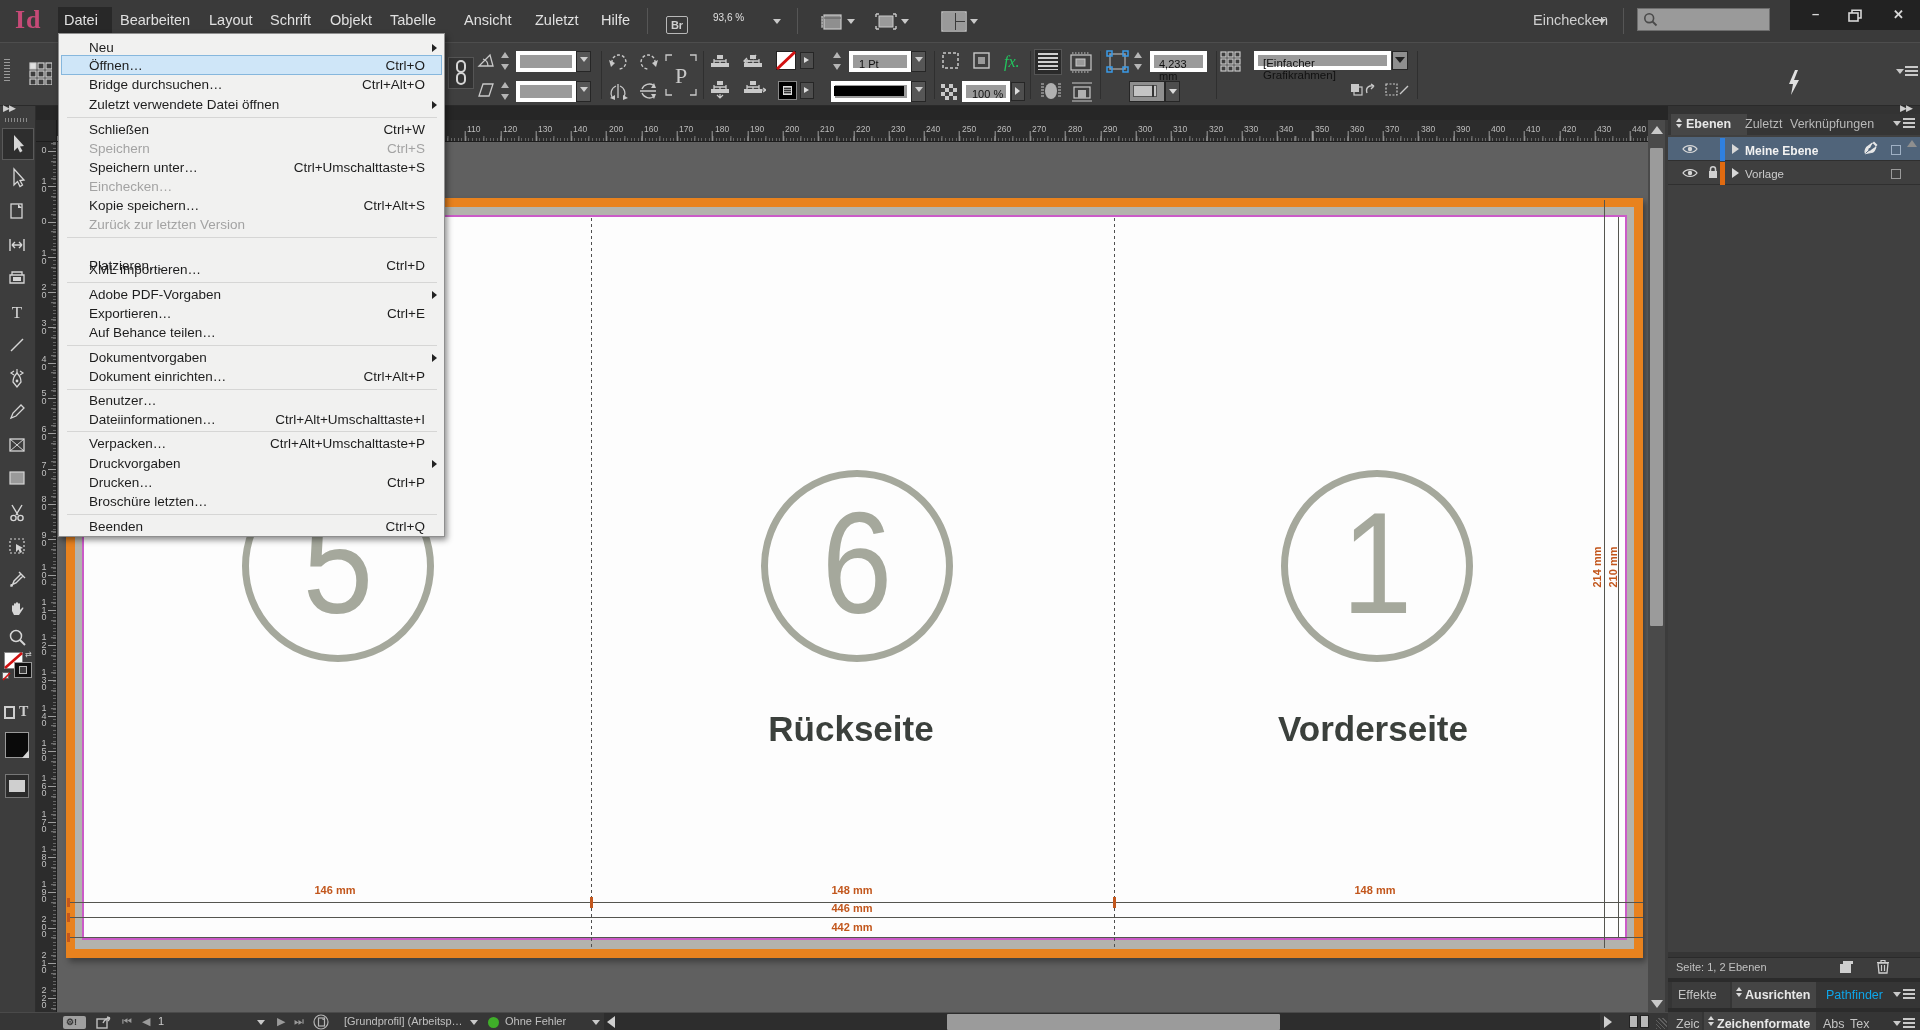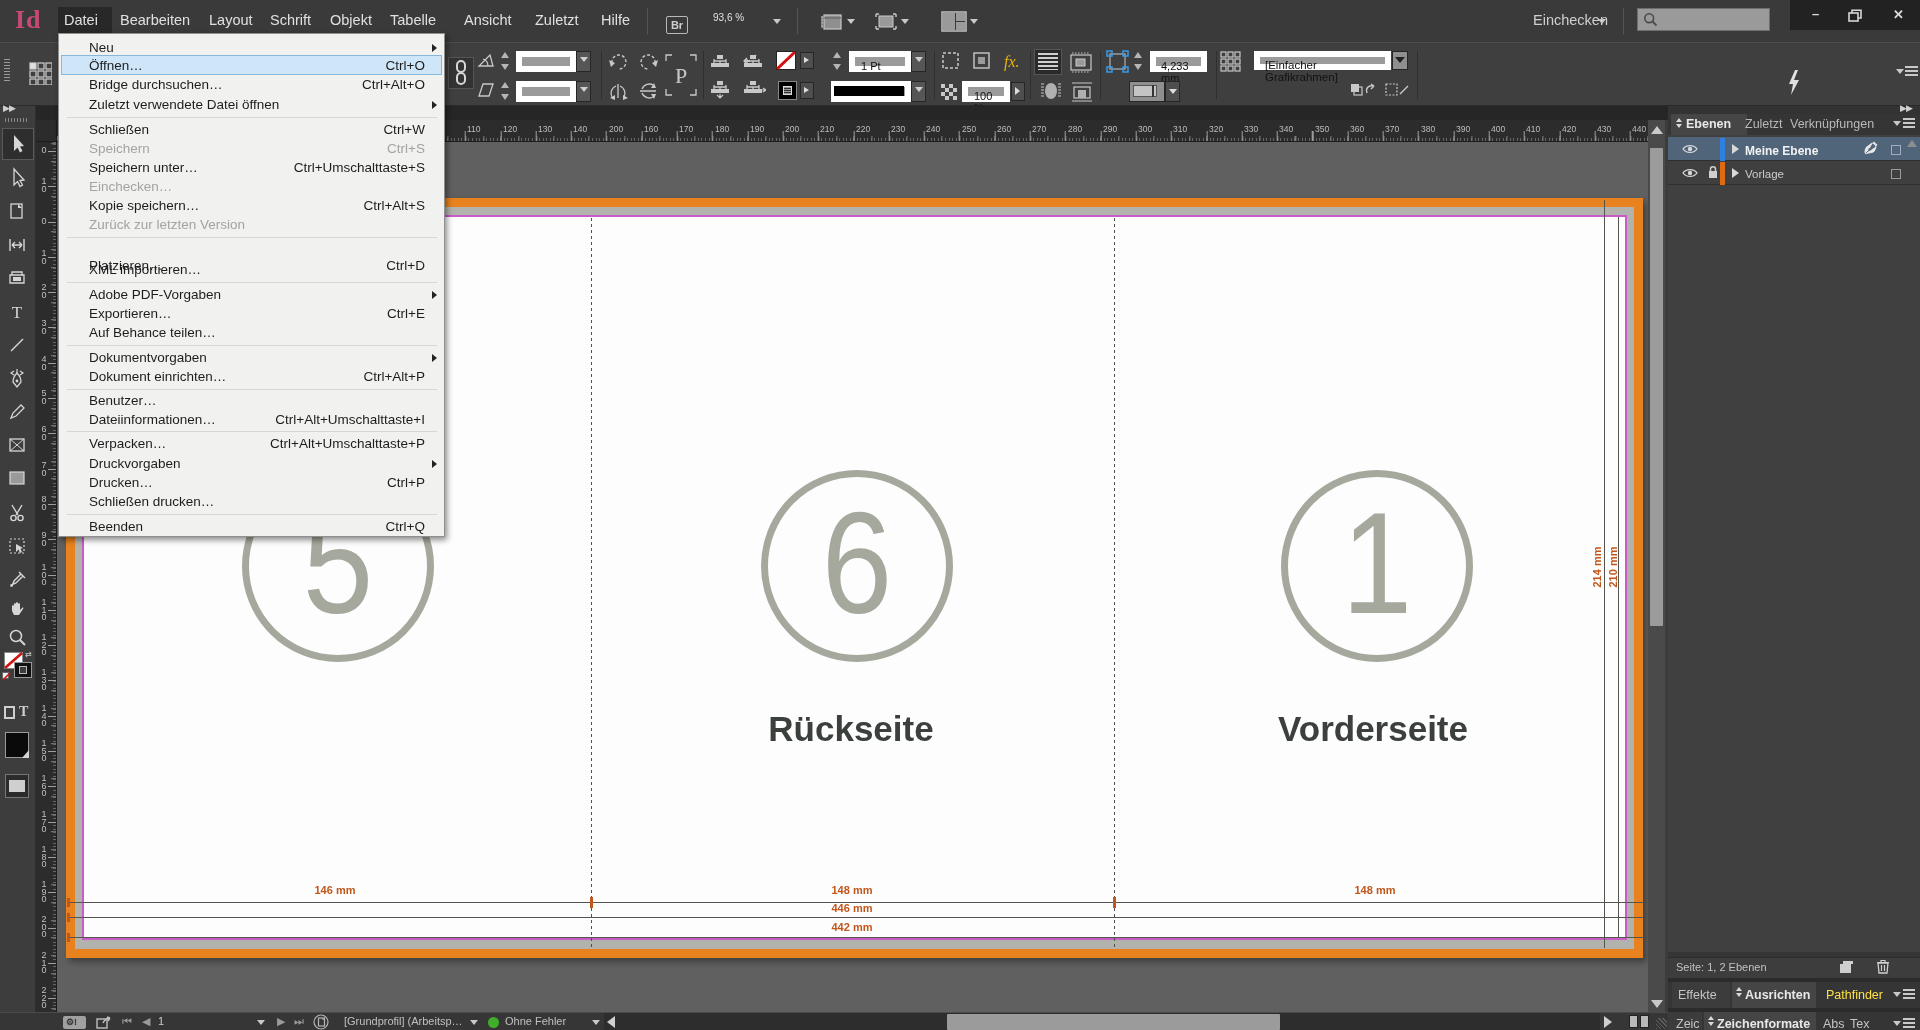--- a/index.html
+++ b/index.html
@@ -14,21 +14,21 @@
 .vsep{position:absolute;width:1px;background:#565656}
 #brbadge{left:666px;top:16px;width:22px;height:18px;border:1px solid #b8b8b8;border-radius:2px;color:#cfcfcf;font-size:11px;font-weight:bold;text-align:center;line-height:16px}
 .dd{position:absolute;width:0;height:0;border-left:4px solid transparent;border-right:4px solid transparent;border-top:5px solid #c9c9c9}
 
 #winbtns{left:1790px;top:0;width:130px;height:30px;background:#222}
 .winglyph{position:absolute;color:#d8d8d8;font-size:13px;font-weight:bold}
 
 #searchbox{left:1637px;top:8px;width:133px;height:23px;background:#9a9a9a;border:1px solid #6e6e6e}
 
 #toolbar{left:0;top:42px;width:1920px;height:64px;background:#3f3f3f;border-top:1px solid #4d4d4d;border-bottom:1px solid #2a2a2a}
-.tbox{position:absolute;background:#9a9a9a;border:6px solid #ffffff}
+.tbox{position:absolute;background:#9a9a9a;border:4px solid #ffffff}
 .tboxd{position:absolute;background:#8f8f8f;border:1px solid #262626}
 .ddbtn{position:absolute;background:#565656;border:1px solid #262626}
 .ddbtn:after{content:"";position:absolute;left:3px;top:5px;width:0;height:0;border-left:4px solid transparent;border-right:4px solid transparent;border-top:5px solid #cfcfcf}
 .spin{position:absolute;width:13px;height:22px}
 .spin:before{content:"";position:absolute;left:2px;top:2px;border-left:4px solid transparent;border-right:4px solid transparent;border-bottom:6px solid #b5b5b5}
 .spin:after{content:"";position:absolute;left:2px;bottom:2px;border-left:4px solid transparent;border-right:4px solid transparent;border-top:6px solid #b5b5b5}
 
 #tools{left:0;top:106px;width:36px;height:906px;background:#3d3d3d;border-right:1px solid #2e2e2e}
 svg{display:block}
 
@@ -226,21 +226,21 @@
         <rect x="5" y="13" width="4" height="4" fill="#c9c9c9"></rect>
         <rect x="13" y="13" width="4" height="4" fill="#c9c9c9"></rect>
       </svg>
 <div class="tbox" style="left:962px;top:38px;width:48px;height:21px;font-size:11px;color:#111;padding:3px 0 0 6px">100 %</div>
 <div class="abs" style="left:1011px;top:39px;width:14px;height:19px;background:#4e4e4e;border:1px solid #262626"></div>
 <div class="abs" style="left:1015px;top:44px;width:0;height:0;border-top:4px solid transparent;border-bottom:4px solid transparent;border-left:5px solid #ddd"></div>
 <svg class="abs" style="left:972px;top:8px" width="20" height="20" viewBox="0 0 20 20">
         <rect x="2" y="2" width="15" height="15" fill="none" stroke="#c9c9c9" stroke-width="1.4"></rect>
         <rect x="6" y="6" width="7" height="7" fill="#9a9a9a"></rect>
       </svg>
-<div class="abs" style="left:1004px;top:10px;color:#eab308;font-size:16px;font-style:italic;font-family:'Liberation Serif',serif">fx.</div>
+<div class="abs" style="left:1004px;top:10px;color:#22c55e;font-size:16px;font-style:italic;font-family:'Liberation Serif',serif">fx.</div>
 <div class="abs" style="left:1034px;top:6px;width:28px;height:26px;background:#2a2a2a;border:1px solid #555"></div>
 <div class="abs" style="left:1038px;top:10px;width:20px;height:17px;background:repeating-linear-gradient(to bottom,#d0d0d0 0 2px,rgba(0,0,0,0) 2px 4px)"></div>
 <svg class="abs" style="left:1069px;top:8px" width="24" height="24" viewBox="0 0 24 24">
         <rect x="2" y="4" width="20" height="15" fill="none" stroke="#c9c9c9" stroke-width="1.2"></rect>
         <rect x="7" y="8" width="9" height="7" fill="#9a9a9a" stroke="#c9c9c9" stroke-width="1"></rect>
         <path d="M3,2 L21,2 M3,21 L21,21" stroke="#c9c9c9" stroke-width="1" stroke-dasharray="1.5,1.5"></path>
       </svg>
 <svg class="abs" style="left:1040px;top:38px" width="22" height="22" viewBox="0 0 22 22">
         <ellipse cx="11" cy="10" rx="6" ry="8" fill="#b0b0b0"></ellipse>
         <path d="M1,3 L4,3 M1,6 L4,6 M1,9 L4,9 M1,12 L4,12 M1,15 L4,15 M18,3 L21,3 M18,6 L21,6 M18,9 L21,9 M18,12 L21,12 M18,15 L21,15" stroke="#c9c9c9" stroke-width="1"></path>
@@ -584,21 +584,21 @@
         <path d="M1,3.5 L13,3.5 M5,3 L5,1.5 L9,1.5 L9,3 M5.5,6 L5.5,12 M8.5,6 L8.5,12" stroke="#cfcfcf" stroke-width="1.2" fill="none"></path>
       </svg>
 <div class="abs" style="left:0;top:872px;width:252px;height:4px;background:#2b2b2b"></div>
 <div class="abs" style="left:0;top:876px;width:252px;height:26px;background:#353535"></div>
 <div class="abs" style="left:4px;top:876px;width:58px;height:26px;background:#3c3c3c"></div>
 <div class="abs" style="left:10px;top:882px;color:#c4c4c4;font-size:12.5px">Effekte</div>
 <div class="abs" style="left:64px;top:876px;width:84px;height:26px;background:#454545"></div>
 <div class="abs" style="left:68px;top:881px;width:0;height:0;border-left:3.5px solid transparent;border-right:3.5px solid transparent;border-bottom:4px solid #d9d9d9"></div>
       <div class="abs" style="left:68px;top:887px;width:0;height:0;border-left:3.5px solid transparent;border-right:3.5px solid transparent;border-top:4px solid #d9d9d9"></div>
 <div class="abs" style="left:77px;top:882px;color:#e8e8e8;font-size:12.5px;font-weight:bold">Ausrichten</div>
-<div class="abs" style="left:158px;top:882px;color:#fde047;font-size:12.5px">Pathfinder</div>
+<div class="abs" style="left:158px;top:882px;color:#0ea5e9;font-size:12.5px">Pathfinder</div>
 <div class="abs" style="left:225px;top:886px;width:0;height:0;border-left:4px solid transparent;border-right:4px solid transparent;border-top:5px solid #c9c9c9"></div>
 <div class="abs" style="left:235px;top:883px;width:12px;height:2px;background:#c9c9c9;box-shadow:0 4px #c9c9c9,0 8px #c9c9c9"></div>
 <div class="abs" style="left:0;top:902px;width:252px;height:4px;background:#2b2b2b"></div>
 <div class="abs" style="left:0;top:906px;width:252px;height:24px;background:#353535"></div>
 <div class="abs" style="left:0;top:906px;width:34px;height:24px;background:#3c3c3c"></div>
 <div class="abs" style="left:8px;top:911px;color:#c4c4c4;font-size:12.5px">Zeic</div>
 <div class="abs" style="left:36px;top:906px;width:112px;height:24px;background:#454545"></div>
 <div class="abs" style="left:40px;top:910px;width:0;height:0;border-left:3.5px solid transparent;border-right:3.5px solid transparent;border-bottom:4px solid #d9d9d9"></div>
       <div class="abs" style="left:40px;top:916px;width:0;height:0;border-left:3.5px solid transparent;border-right:3.5px solid transparent;border-top:4px solid #d9d9d9"></div>
 <div class="abs" style="left:49px;top:911px;color:#e8e8e8;font-size:12.5px;font-weight:bold">Zeichenformate</div>
@@ -693,21 +693,21 @@
       </div>
   <div class="mitem" style="top:420px">
         <span class="lab">Druckvorgaben</span>
       </div>
       <div class="marr" style="top:426px"></div>
   <div class="mitem" style="top:439px">
         <span class="lab">Drucken…</span>
         <span class="sc">Ctrl+P</span>
       </div>
   <div class="mitem" style="top:458px">
-        <span class="lab">Schließen drucken…</span>
+        <span class="lab">Broschüre letzten…</span>
       </div>
   <div class="msep" style="top:480px"></div>
   <div class="mitem" style="top:483px">
         <span class="lab">Beenden</span>
         <span class="sc">Ctrl+Q</span>
       </div>
 </div>
 
 </div>
 

